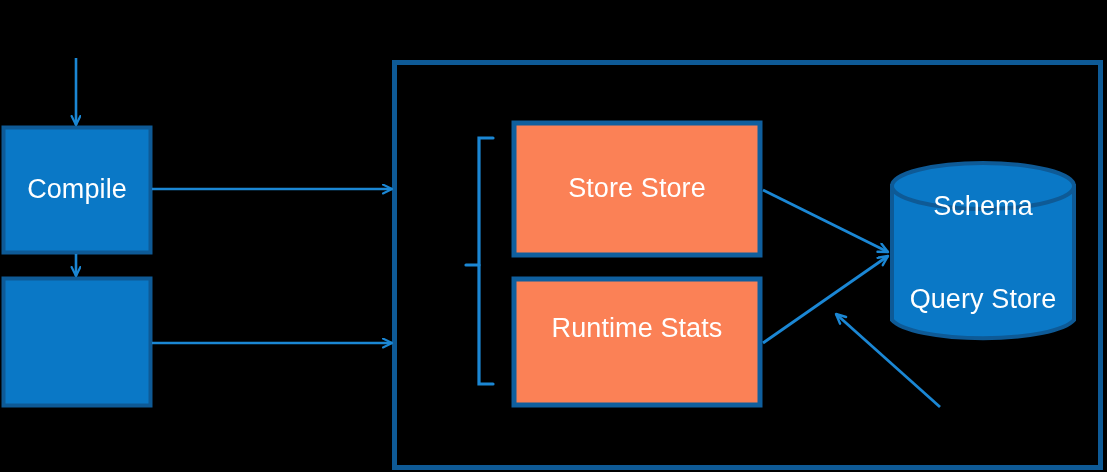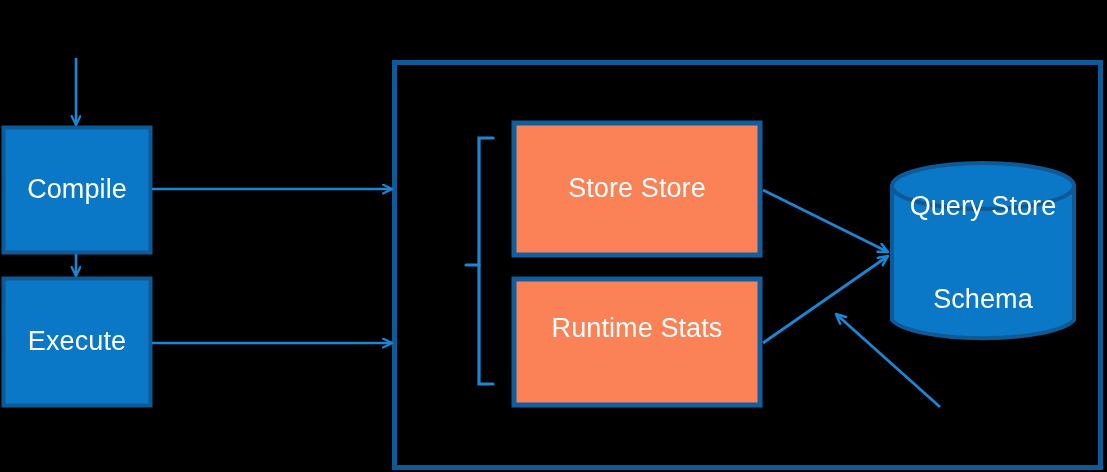--- a/index.html
+++ b/index.html
@@ -91,26 +91,25 @@
 
     <line x1="763" y1="190" x2="888" y2="252" stroke="#1b87d4" stroke-width="2.8" marker-end="url(#arrowOpenSm)"></line>
 
     <line x1="763" y1="343" x2="888" y2="256" stroke="#1b87d4" stroke-width="2.8" marker-end="url(#arrowOpenSm)"></line>
 
     <line x1="940" y1="407" x2="836" y2="314" stroke="#1b87d4" stroke-width="2.8" marker-end="url(#arrowOpenSm)"></line>
   </svg>
 
   <div class="node-label label-compile">Compile</div>
 
-  <div class="node-label label-execute">Execute</div>
 
   <div class="node-label label-plan">Store Store</div>
 
   <div class="node-label label-runtime">Runtime Stats</div>
 
   <div class="node-label label-schema">
     <div>
+      <span>Schema</span>
       <span>Query Store</span>
-      <span>Schema</span>
     </div>
   </div>
 
 </div>
 
 </body></html>

